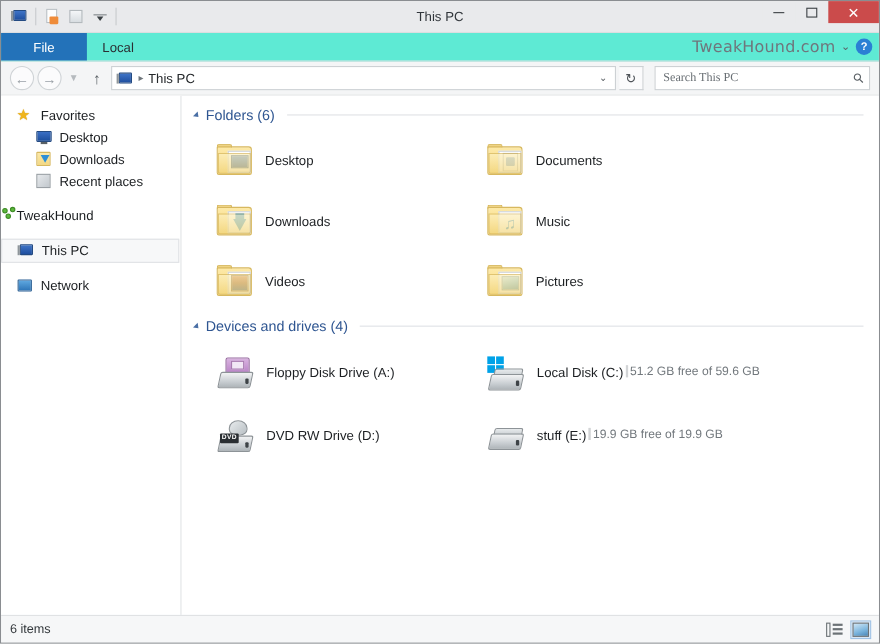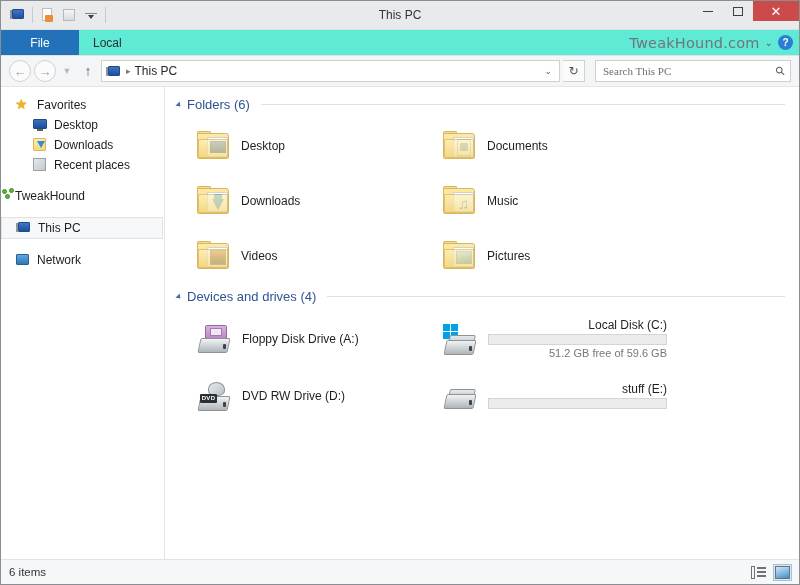--- a/index.html
+++ b/index.html
@@ -142,21 +142,21 @@
     width:246px;height:55px;display:flex;align-items:center;gap:10px;
     cursor:default;padding-left:4px;box-sizing:border-box;
   }
   .cell .label{font-size:12px;color:#1c1f22;}
 
   .dgrid{display:flex;flex-wrap:wrap;padding-left:18px;margin-top:2px;}
   .dcell{
     width:246px;height:57px;display:flex;align-items:center;gap:9px;
     cursor:default;padding-left:4px;box-sizing:border-box;
   }
-  .dinfo{display:flex;flex-direction:column;gap:2px;min-width:0;flex:1;padding-right:18px;}
+  .dinfo{display:flex;flex-direction:row;gap:2px;min-width:0;flex:1;padding-right:18px;}
   .dname{font-size:12px;color:#1c1f22;white-space:nowrap;}
   .dbar{
     height:11px;background:#ececec;border:1px solid #d2d4d6;
     box-sizing:border-box;position:relative;overflow:hidden;
   }
   .dfill{height:100%;background:#26a0da;}
   .dfree{font-size:11px;color:#72787d;white-space:nowrap;}
   .dcell.simple{align-items:center;}
   .dcell.simple .dname{font-size:12px;}
 
@@ -530,20 +530,21 @@
           <span class="drive">
             <span class="d-top" style="top:8px;"></span>
             <span class="d-body" style="top:13px;"></span>
             <span class="d-led" style="top:19px;"></span>
           </span>
           <span class="dinfo">
             <span class="dname">stuff (E:)</span>
             <span class="dbar">
               <span class="dfill" id="fill-e" style="width: 0%;"></span>
             </span>
+            <span class="dfree">19.9 GB free of 19.9 GB</span>
           </span>
         </div>
 
       </div>
     </div>
   </div>
 
   <div class="statusbar">
     <span>6 items</span>
     <span class="view-btns">

